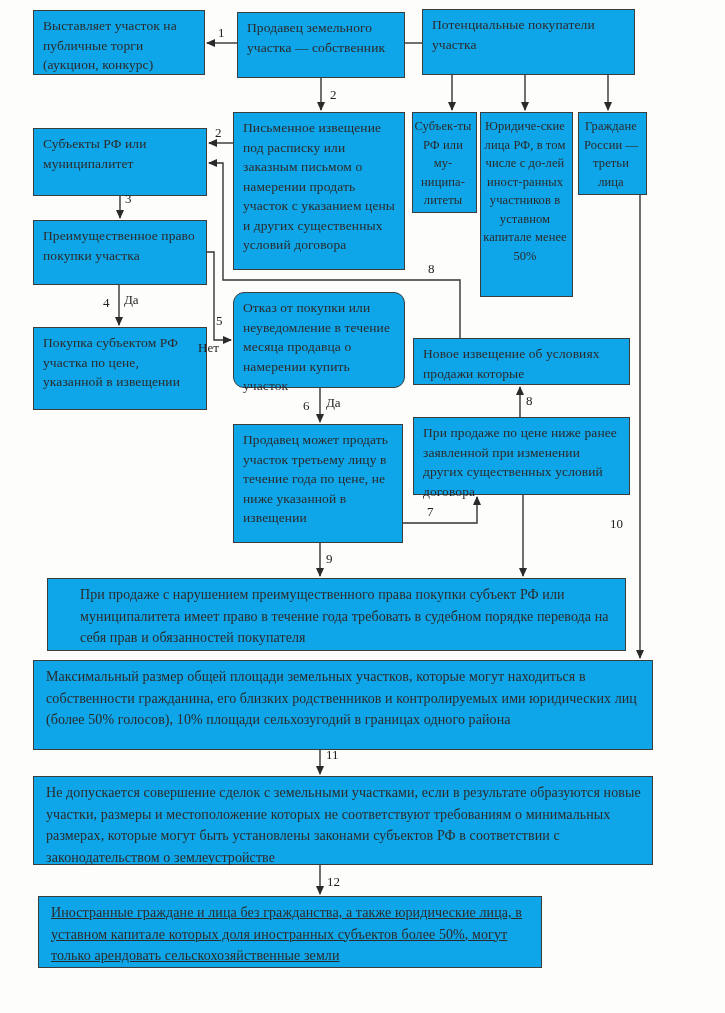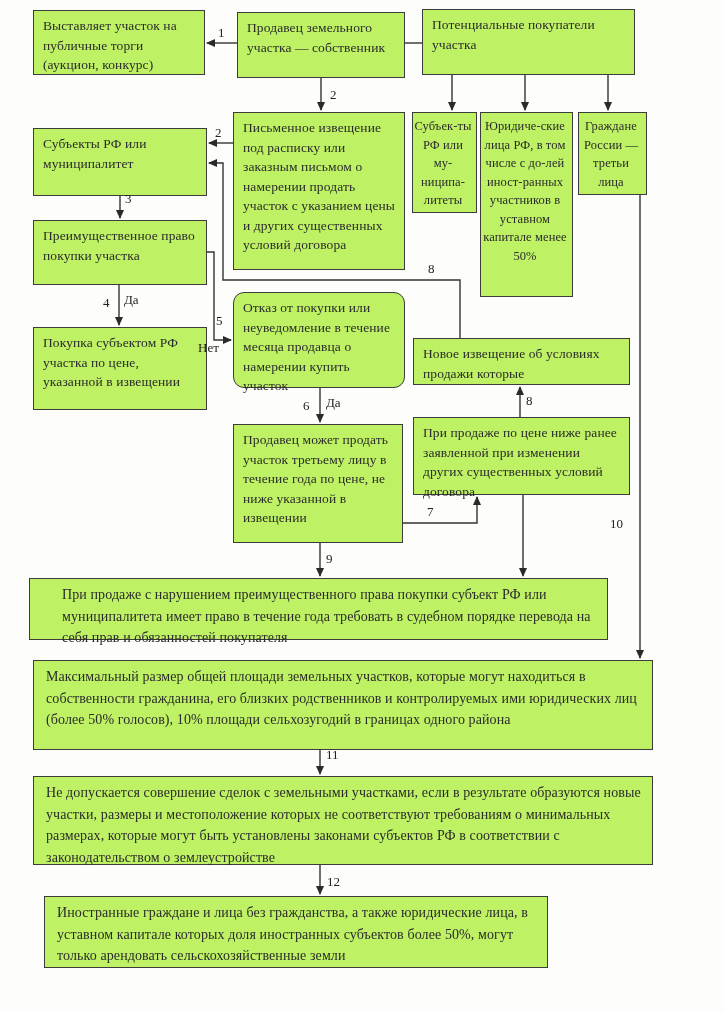--- a/index.html
+++ b/index.html
@@ -3,21 +3,21 @@
 <meta charset="utf-8">
 <style>
   html,body{margin:0;padding:0;background:#f4f4f2;}
   .stage{
     position:relative;width:725px;height:1013px;background:#fdfdfc;
     font-family:"Liberation Serif","DejaVu Serif",serif;color:#2b2b2b;
     overflow:hidden;margin:0 auto;
   }
   .stage svg{position:absolute;left:0;top:0;width:725px;height:1013px;pointer-events:none;}
   .node{
-    position:absolute;box-sizing:border-box;border:1.5px solid #3c3c3c;background:#bef264;
+    position:absolute;box-sizing:border-box;border:1.5px solid #3c3c3c;background:#0ea5e9;
     font-size:13.5px;line-height:19.5px;padding:5px 6px 4px 9px;letter-spacing:0.1px;
   }
   .node.narrow{font-size:12.5px;line-height:18.5px;padding:4px 3px 3px 0;text-align:center;}
   .node.wide{font-size:14px;line-height:21.5px;padding:5px 10px 4px 12px;}
   .conn-label{
     position:absolute;font-size:13px;line-height:13px;color:#222;
     font-family:"Liberation Serif","DejaVu Serif",serif;white-space:nowrap;
   }
 </style>
 </head>
@@ -60,24 +60,24 @@
       <div class="node" style="left: 233px; top: 112px; width: 172px; height: 158px;">Письменное извещение под расписку или заказным письмом о намерении продать участок с указанием цены и других существенных условий договора</div>
       <div class="node narrow" style="left: 412px; top: 112px; width: 65px; height: 101px;">Субъек-ты РФ или му-ниципа-литеты</div>
       <div class="node narrow" style="left: 480px; top: 112px; width: 93px; height: 185px;">Юридиче-ские лица РФ, в том числе с до-лей иност-ранных участников в уставном капитале менее 50%</div>
       <div class="node narrow" style="left: 578px; top: 112px; width: 69px; height: 83px;">Граждане России — третьи лица</div>
       <div class="node" style="left: 33px; top: 220px; width: 174px; height: 65px;">Преимущественное право покупки участка</div>
       <div class="node" style="left: 33px; top: 327px; width: 174px; height: 83px;">Покупка субъектом РФ участка по цене, указанной в извещении</div>
       <div class="node" style="left: 233px; top: 292px; width: 172px; height: 96px; border-radius: 11px;">Отказ от покупки или неуведомление в течение месяца продавца о намерении купить участок</div>
       <div class="node" style="left: 413px; top: 338px; width: 217px; height: 47px;">Новое извещение об условиях продажи которые</div>
       <div class="node" style="left: 413px; top: 417px; width: 217px; height: 78px;">При продаже по цене ниже ранее заявленной при изменении других существенных условий договора</div>
       <div class="node" style="left: 233px; top: 424px; width: 170px; height: 119px;">Продавец может продать участок третьему лицу в течение года по цене, не ниже указанной в извещении</div>
-      <div class="node wide" style="left: 29px; top: 578px; width: 579px; height: 62px; padding-left: 32px;">При продаже с нарушением преимущественного права покупки субъект РФ или муниципалитета имеет право в течение года требовать в судебном порядке перевода на себя прав и обязанностей покупателя</div>
+      <div class="node wide" style="left: 47px; top: 578px; width: 579px; height: 73px; padding-left: 32px;">При продаже с нарушением преимущественного права покупки субъект РФ или муниципалитета имеет право в течение года требовать в судебном порядке перевода на себя прав и обязанностей покупателя</div>
       <div class="node wide" style="left: 33px; top: 660px; width: 620px; height: 90px;">Максимальный размер общей площади земельных участков, которые могут находиться в собственности гражданина, его близких родственников и контролируемых ими юридических лиц (более 50% голосов), 10% площади сельхозугодий в границах одного района</div>
       <div class="node wide" style="left: 33px; top: 776px; width: 620px; height: 89px;">Не допускается совершение сделок с земельными участками, если в результате образуются новые участки, размеры и местоположение которых не соответствуют требованиям о минимальных размерах, которые могут быть установлены законами субъектов РФ в соответствии с законодательством о землеустройстве</div>
-      <div class="node wide" style="left: 44px; top: 896px; width: 504px; height: 72px;">Иностранные граждане и лица без гражданства, а также юридические лица, в уставном капитале которых доля иностранных субъектов более 50%, могут только арендовать сельскохозяйственные земли</div>
+      <div class="node wide" style="left: 38px; top: 896px; width: 504px; height: 72px; text-decoration: underline;">Иностранные граждане и лица без гражданства, а также юридические лица, в уставном капитале которых доля иностранных субъектов более 50%, могут только арендовать сельскохозяйственные земли</div>
     </div>
   <div>
       <span class="conn-label" style="left: 218px; top: 26px;">1</span>
       <span class="conn-label" style="left: 330px; top: 88px;">2</span>
       <span class="conn-label" style="left: 215px; top: 126px;">2</span>
       <span class="conn-label" style="left: 125px; top: 192px;">3</span>
       <span class="conn-label" style="left: 103px; top: 296px;">4</span>
       <span class="conn-label" style="left: 124px; top: 293px;">Да</span>
       <span class="conn-label" style="left: 216px; top: 314px;">5</span>
       <span class="conn-label" style="left: 198px; top: 341px;">Нет</span>

